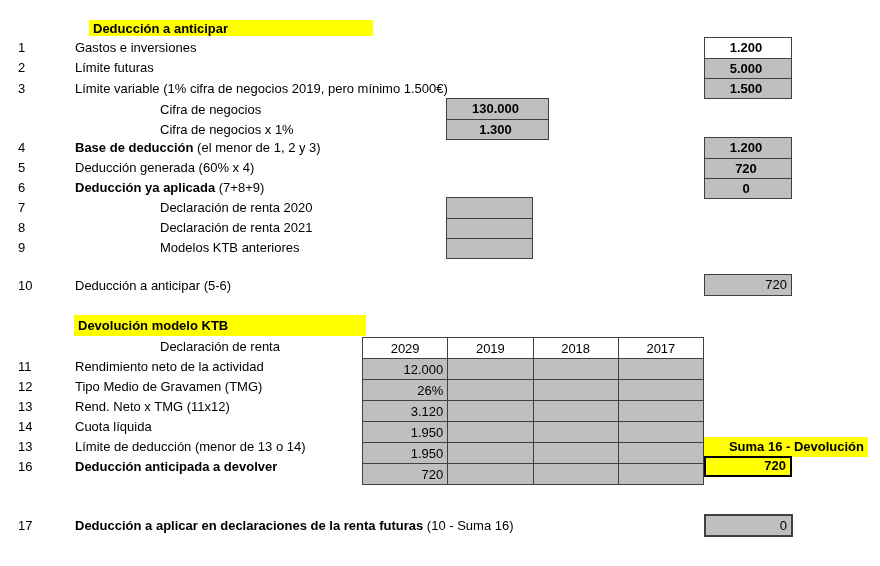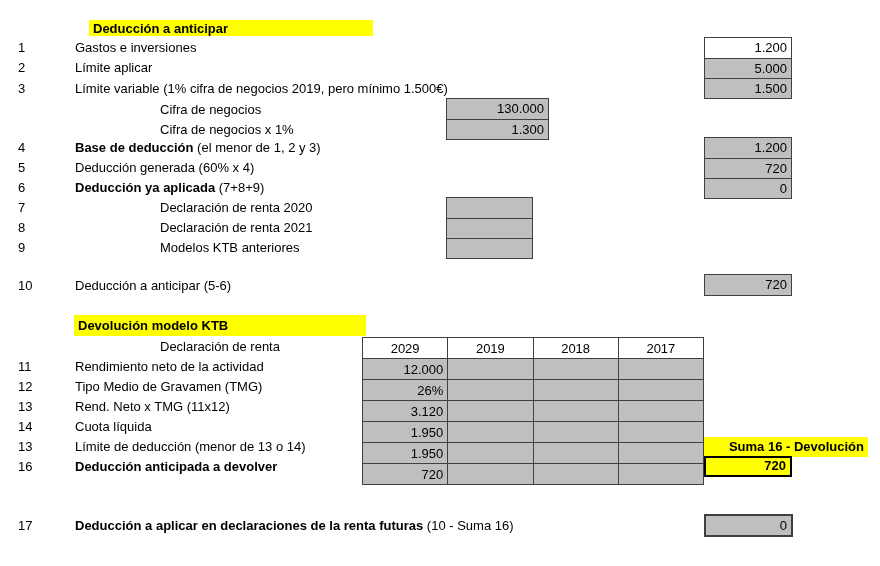--- a/index.html
+++ b/index.html
@@ -40,25 +40,26 @@
   .b { font-weight: bold; }
   .stack {
     position: absolute;
     border: 1.5px solid #404040;
     box-sizing: border-box;
     background: #bfbfbf;
   }
   .cell {
     height: 20px;
     line-height: 20px;
-    text-align: right;
+    text-align: center;
     padding-right: 4px;
     background: #bfbfbf;
     border-top: 1px solid #404040;
     box-sizing: border-box;
+    font-weight: bold;
   }
   .cell:first-child { border-top: none; }
   .cell.white { background: #ffffff; }
   .solo {
     position: absolute;
     border: 1.5px solid #404040;
     box-sizing: border-box;
     background: #bfbfbf;
     text-align: right;
     padding-right: 4px;
@@ -118,21 +119,21 @@
   <div class="num" style="top:79px">3</div>
   <div class="num" style="top:138px">4</div>
   <div class="num" style="top:158px">5</div>
   <div class="num" style="top:178px">6</div>
   <div class="num" style="top:198px">7</div>
   <div class="num" style="top:218px">8</div>
   <div class="num" style="top:238px">9</div>
   <div class="num" style="top:276px">10</div>
 
   <div class="lbl" style="top:38px">Gastos e inversiones</div>
-  <div class="lbl" style="top:58px">Límite aplicar</div>
+  <div class="lbl" style="top:58px">Límite futuras</div>
   <div class="lbl" style="top:79px">Límite variable (1% cifra de negocios 2019, pero mínimo 1.500€)</div>
   <div class="lbl indent" style="top:100px">Cifra de negocios</div>
   <div class="lbl indent" style="top:120px">Cifra de negocios x 1%</div>
   <div class="lbl" style="top:138px"><span class="b">Base de deducción</span><span> (el menor de 1, 2 y 3)</span></div>
   <div class="lbl" style="top:158px">Deducción generada (60% x 4)</div>
   <div class="lbl" style="top:178px"><span class="b">Deducción ya aplicada</span><span> (7+8+9)</span></div>
   <div class="lbl indent" style="top:198px">Declaración de renta 2020</div>
   <div class="lbl indent" style="top:218px">Declaración de renta 2021</div>
   <div class="lbl indent" style="top:238px">Modelos KTB anteriores</div>
   <div class="lbl" style="top:276px">Deducción a anticipar (5-6)</div>

